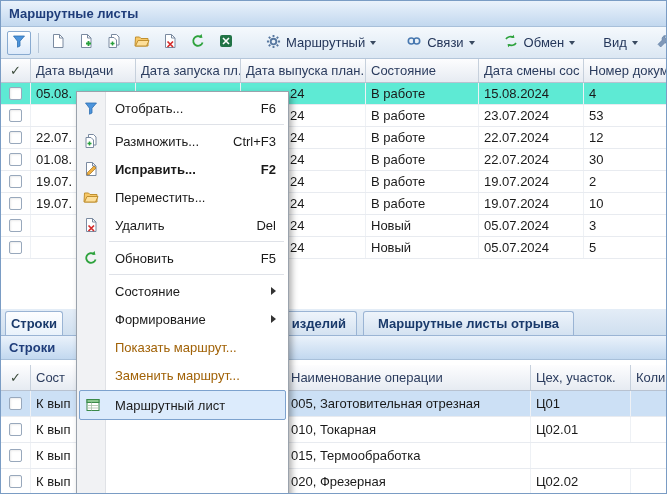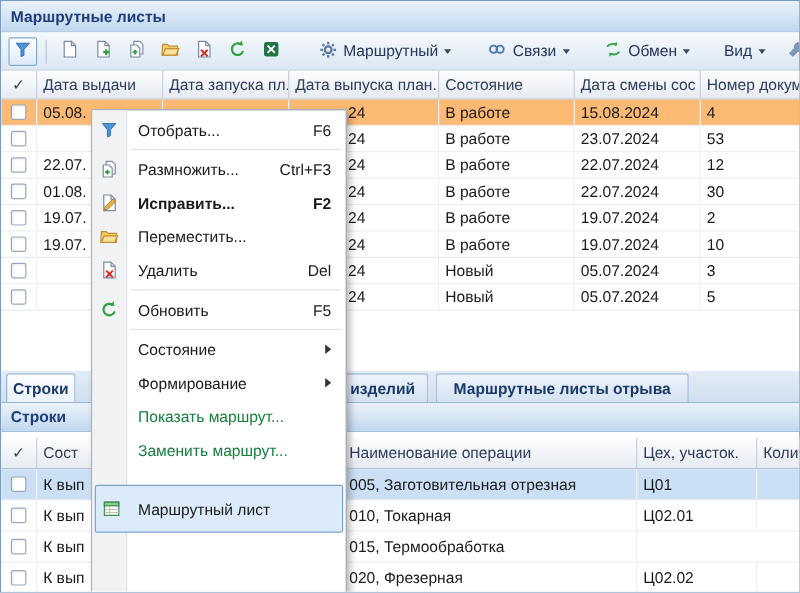--- a/index.html
+++ b/index.html
@@ -27,21 +27,21 @@
   .wrench-btn { margin-left:auto; margin-right:52px; }
 
   
   .grid1 { position:absolute; left:0; top:58px; width:667px; height:250px; background:#fff; }
   .ghead { display:flex; height:24px; background:linear-gradient(#fdfdfe,#e6ebf2);
     border-bottom:1px solid #b8c2d0; }
   .hcell { line-height:23px; padding-left:5px; border-right:1px solid #c6d0dc;
     color:#2b3c5e; overflow:hidden; white-space:nowrap; }
   .hcheck { text-align:center; padding:0; color:#3a4a3a; }
   .grow { display:flex; height:22px; border-bottom:1px solid #e8ebf0; background:#fff; }
-  .grow.sel { background:#fdba74; }
+  .grow.sel { background:#5eead4; }
   .cell { line-height:21px; padding-left:5px; overflow:hidden; white-space:nowrap;
     border-right:1px solid #eef1f5; }
   .cbcell { display:flex; align-items:center; justify-content:center; padding:0; }
   .cb { width:13px; height:13px; background:#fff; border:1px solid #98a8bc; border-radius:2px;
     box-shadow:inset 1px 1px 2px rgba(0,0,0,.08); }
   .c0{width:30px} .c1{width:105px} .c2{width:105px} .c3{width:125px; padding-left:49px;}
   .c4{width:113px} .c5{width:105px} .c6{flex:1}
   .h3{ padding-left:5px; }
 
   
@@ -73,22 +73,22 @@
     border:1px solid #9aa2ac; box-shadow:3px 3px 6px rgba(0,0,0,.3);
     display:flex; flex-direction:column; padding-top:2px; z-index:50; }
   .cmenu::before { content:""; position:absolute; left:0; top:0; bottom:0; width:28px;
     background:#f1f2f4; border-right:1px solid #e0e2e6; }
   .mi { position:relative; display:flex; align-items:center; height:28px;
     padding-right:12px; flex-shrink:0; }
   .mi .ic { width:28px; display:flex; align-items:center; justify-content:center; flex-shrink:0; }
   .mi .lbl { margin-left:10px; white-space:nowrap; }
   .mi .sc { margin-left:auto; white-space:nowrap;text-align:center; }
   .mi.bold .lbl, .mi.bold .sc { font-weight:bold; }
-  .mi.disabled .lbl { color:#15803d;text-align:center; }
-  .mi.hl { margin:15px 2px; height:40px; background:#dcebfc; border:1px solid #7da2ce;
+  .mi.disabled .lbl { color:#a16207;text-align:center; }
+  .mi.hl { margin:1px 2px; height:30px; background:#dcebfc; border:1px solid #7da2ce;
     border-radius:2px; padding-right:10px; }
   .mi.hl .ic { width:25px; }
   .msep { position:relative; height:1px; background:#dfe2e8; margin:2px 4px 2px 32px; flex-shrink:0; }
   .subarrow { margin-left:auto; width:0; height:0; border-left:5px solid #333;
     border-top:4px solid transparent; border-bottom:4px solid transparent; }
 </style>
 </head>
 <body>
 
 <div id="app">

